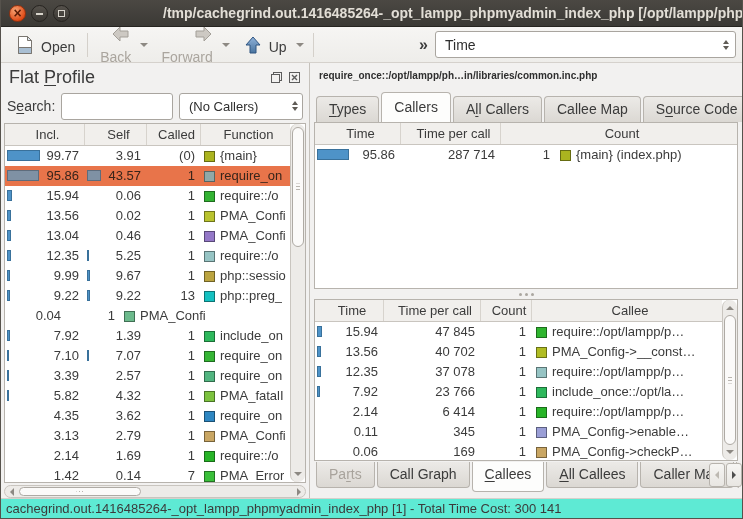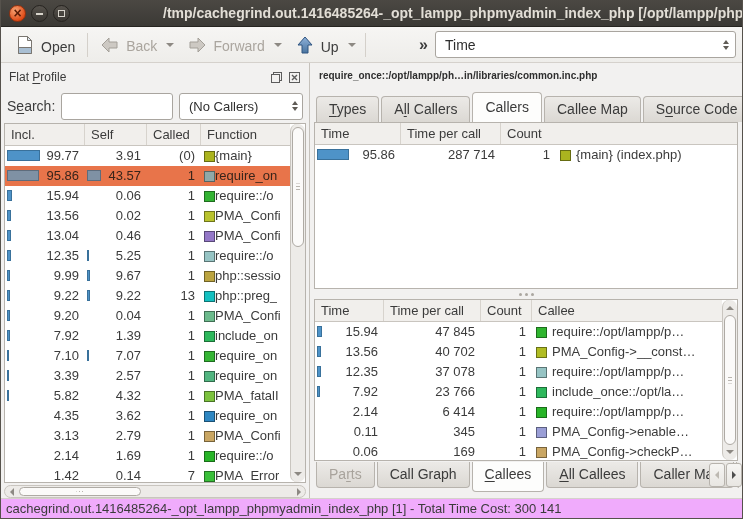--- a/index.html
+++ b/index.html
@@ -21,62 +21,62 @@
   .wbtn.max::after { content:""; position:absolute; left:4px; right:4px; top:4px; bottom:4px; border:1.5px solid #d8d4cc; }
   .wtitle { position:absolute; left:162px; right:0; top:0; height:27px; line-height:27px;
             font-weight:bold; font-size:14px; color:#e2ded6; white-space:nowrap; overflow:hidden; }
 
   
   .toolbar { position:absolute; left:0; right:0; top:27px; height:36px;
              background:linear-gradient(#f6f5f3,#eeedea); border-bottom:1px solid #d5d1cc;
              display:flex; align-items:center; padding:0 6px; }
   .tbtn { display:flex; align-items:flex-end; gap:6px; padding:3px 8px; font-size:14px;
           color:#3c3c3c; border-radius:3px; white-space:nowrap; }
-  .tbtn.disabled { color:#aaa59e; }
+  .tbtn.disabled { color:#aaa59e;flex-direction:column; }
   .ddarrow { width:14px; display:flex; justify-content:center; margin:0 2px 0 -2px; }
   .tri-down { width:0; height:0; border-left:4px solid transparent; border-right:4px solid transparent;
               border-top:4px solid #8d8983; }
   .tri-up   { width:0; height:0; border-left:4px solid transparent; border-right:4px solid transparent;
               border-bottom:4px solid #8d8983; }
   .sep { width:1px; height:24px; background:#d4d0ca; margin:0 4px; flex:none; }
   .overflow { font-weight:bold; font-size:16px; color:#3c3c3c; margin-left:auto; padding:0 7px; }
   .combo { height:27px; background:#fff; border:1px solid #a9a59f; border-radius:3px;
            display:flex; align-items:center; padding:0 6px 0 9px; font-size:14px; color:#2e2e2e; }
   .combo .spin { margin-left:auto; display:flex; flex-direction:column; gap:2px; padding-left:8px; }
   .combo .spin .tri-up { border-bottom-color:#5f5b55; border-left-width:3.5px; border-right-width:3.5px; }
   .combo .spin .tri-down { border-top-color:#5f5b55; border-left-width:3.5px; border-right-width:3.5px; }
   .combo.event { width:301px; }
 
   
   .left-panel { position:absolute; left:0; top:63px; bottom:20px; width:309px;
                 border-right:1px solid #c5c1bb; }
-  .dock-header { height:26px; display:flex; align-items:center; padding:2px 8px 0 8px; font-size:12px; }
+  .dock-header { height:26px; display:flex; align-items:center; padding:2px 8px 0 8px; font-size:18px; }
   .dock-btns { margin-left:auto; display:flex; gap:5px; }
   .dock-btn { width:13px; height:13px; display:flex; align-items:center; justify-content:center; }
   .search-row { height:34px; display:flex; align-items:center; padding:0 6px; gap:6px; font-size:14px; }
   .search-row input { flex:1; min-width:0; height:27px; background:#fff; border:1px solid #a9a59f;
                       border-radius:3px; padding:0 6px; font:inherit; }
   .combo.group { width:124px; font-size:13px; padding-right:4px; flex:none; }
 
   .flat-table { position:absolute; left:3px; right:3px; top:60px; bottom:15px;
                 border:1px solid #b7b3ad; background:#fff; overflow:hidden; }
   .thead { height:22px; display:flex; background:#f1efec; border-bottom:1px solid #c9c5bf;
-           line-height:21px; font-size:13px; color:#3b3b3b; }
+           line-height:21px; font-size:13px; color:#3b3b3b;text-align:center; }
   .flat-table .thead { margin-right:15px; }
   .th { border-right:1px solid #d7d3cd; padding-left:6px; overflow:hidden; white-space:nowrap; }
   .th:last-child { border-right:none; flex:1; }
   .tbody { position:absolute; left:0; right:15px; top:22px; bottom:0; overflow:hidden; background:#fff; }
   .lrow { height:20px; display:flex; align-items:center; font-size:13px; }
   .lrow.selected { background:#e8744a; color:#38241a; }
   .cell { position:relative; height:100%; line-height:19.4px; overflow:hidden; white-space:nowrap; }
   .num { display:block; text-align:right; padding-right:6px; }
   .bar { position:absolute; left:2px; top:4px; height:11px; background:#4e93c8; border:1px solid #39719b; }
   .lrow.selected .bar { background:#7f91a4; border-color:#5e6c7c; }
   .c-incl { width:80px; } .c-self { width:62px; } .c-called { width:54px; }
-  .c-fn { flex:1; display:flex; align-items:center; padding-left:3px; }
+  .c-fn { flex:1; display:flex; align-items:center; gap:5px; padding-left:3px; }
   .swatch { width:11px; height:11px; border:1px solid rgba(0,0,0,.4); flex:none; }
   .fname { overflow:hidden; white-space:nowrap; }
 
   
   .vscroll { position:absolute; top:0; right:0; bottom:0; width:15px; background:#edebe8;
              border-left:1px solid #c9c5bf; border-radius:7px; }
   .vthumb { position:absolute; left:1px; right:1px; background:#fbfaf9; border:1px solid #aeaaa4;
             border-radius:6px; }
   .grip-h { position:absolute; left:3px; right:3px; top:50%; height:7px; transform:translateY(-50%);
             background:repeating-linear-gradient(to bottom,#b9b5af 0 1px,transparent 1px 3px); }
@@ -121,21 +121,21 @@
   .callees-table .thead { margin-right:15px; }
   .rc-time { width:86px; } .rc-tpc { width:100px; } .rc-count { width:55px; }
   .rc-name { flex:1; display:flex; align-items:center; gap:5px; padding-left:4px; }
   .ce-time { width:69px; } .ce-tpc { width:97px; } .ce-count { width:51px; }
   .ce-name { flex:1; display:flex; align-items:center; gap:5px; padding-left:4px; }
   .callees-table .tbody { right:15px; }
   .splitter { position:absolute; left:0; right:0; top:226px; height:10px; display:flex;
               align-items:center; justify-content:center; gap:3px; }
   .splitter i { width:3px; height:3px; border-radius:50%; background:#aba7a0; }
 
-  .statusbar { position:absolute; left:0; right:0; bottom:0; height:20px; background:#f0abfc;
+  .statusbar { position:absolute; left:0; right:0; bottom:0; height:20px; background:#5eead4;
                border-top:1px solid #d5d1cb; line-height:19px; padding:0 5px; font-size:13px;
                white-space:nowrap; overflow:hidden; }
 
   
   .icn { display:inline-flex; flex:none; }
 </style>
 </head>
 <body>
 
 <div class="window">
@@ -385,24 +385,20 @@
             <div class="cell c-called">
               <span class="num">13</span>
             </div>
             <div class="cell c-fn">
               <span class="swatch" style="background: rgb(20, 192, 192);"></span>
               <span class="fname">php::preg_</span>
             </div>
           </div>
 
           <div class="lrow">
-            <div class="cell c-incl">
-              <span class="bar" style="width: 3px;"></span>
-              <span class="num">9.20</span>
-            </div>
             <div class="cell c-self">
 
               <span class="num">0.04</span>
             </div>
             <div class="cell c-called">
               <span class="num">1</span>
             </div>
             <div class="cell c-fn">
               <span class="swatch" style="background: rgb(108, 186, 140);"></span>
               <span class="fname">PMA_Confi</span>
@@ -593,23 +589,23 @@
     </div>
   </div>
 
   <div class="right-panel">
     <div class="fn-title">require_once::/opt/lampp/ph…in/libraries/common.inc.php</div>
 
     <div class="tabs tabs-top">
 
         <div class="tab"><span></span><span class="mn">T</span><span>ypes</span></div>
 
+        <div class="tab active"><span>Callers</span><span class="mn"></span><span></span></div>
+
         <div class="tab"><span>A</span><span class="mn">l</span><span>l Callers</span></div>
-
-        <div class="tab active"><span>Callers</span><span class="mn"></span><span></span></div>
 
         <div class="tab"><span>Callee Map</span><span class="mn"></span><span></span></div>
 
         <div class="tab"><span>S</span><span class="mn">o</span><span>urce Code</span></div>
       </div>
 
     <div class="callers-table">
       <div class="thead">
         <div class="th" style="width:86px">Time</div>
         <div class="th" style="width:100px">Time per call</div>

